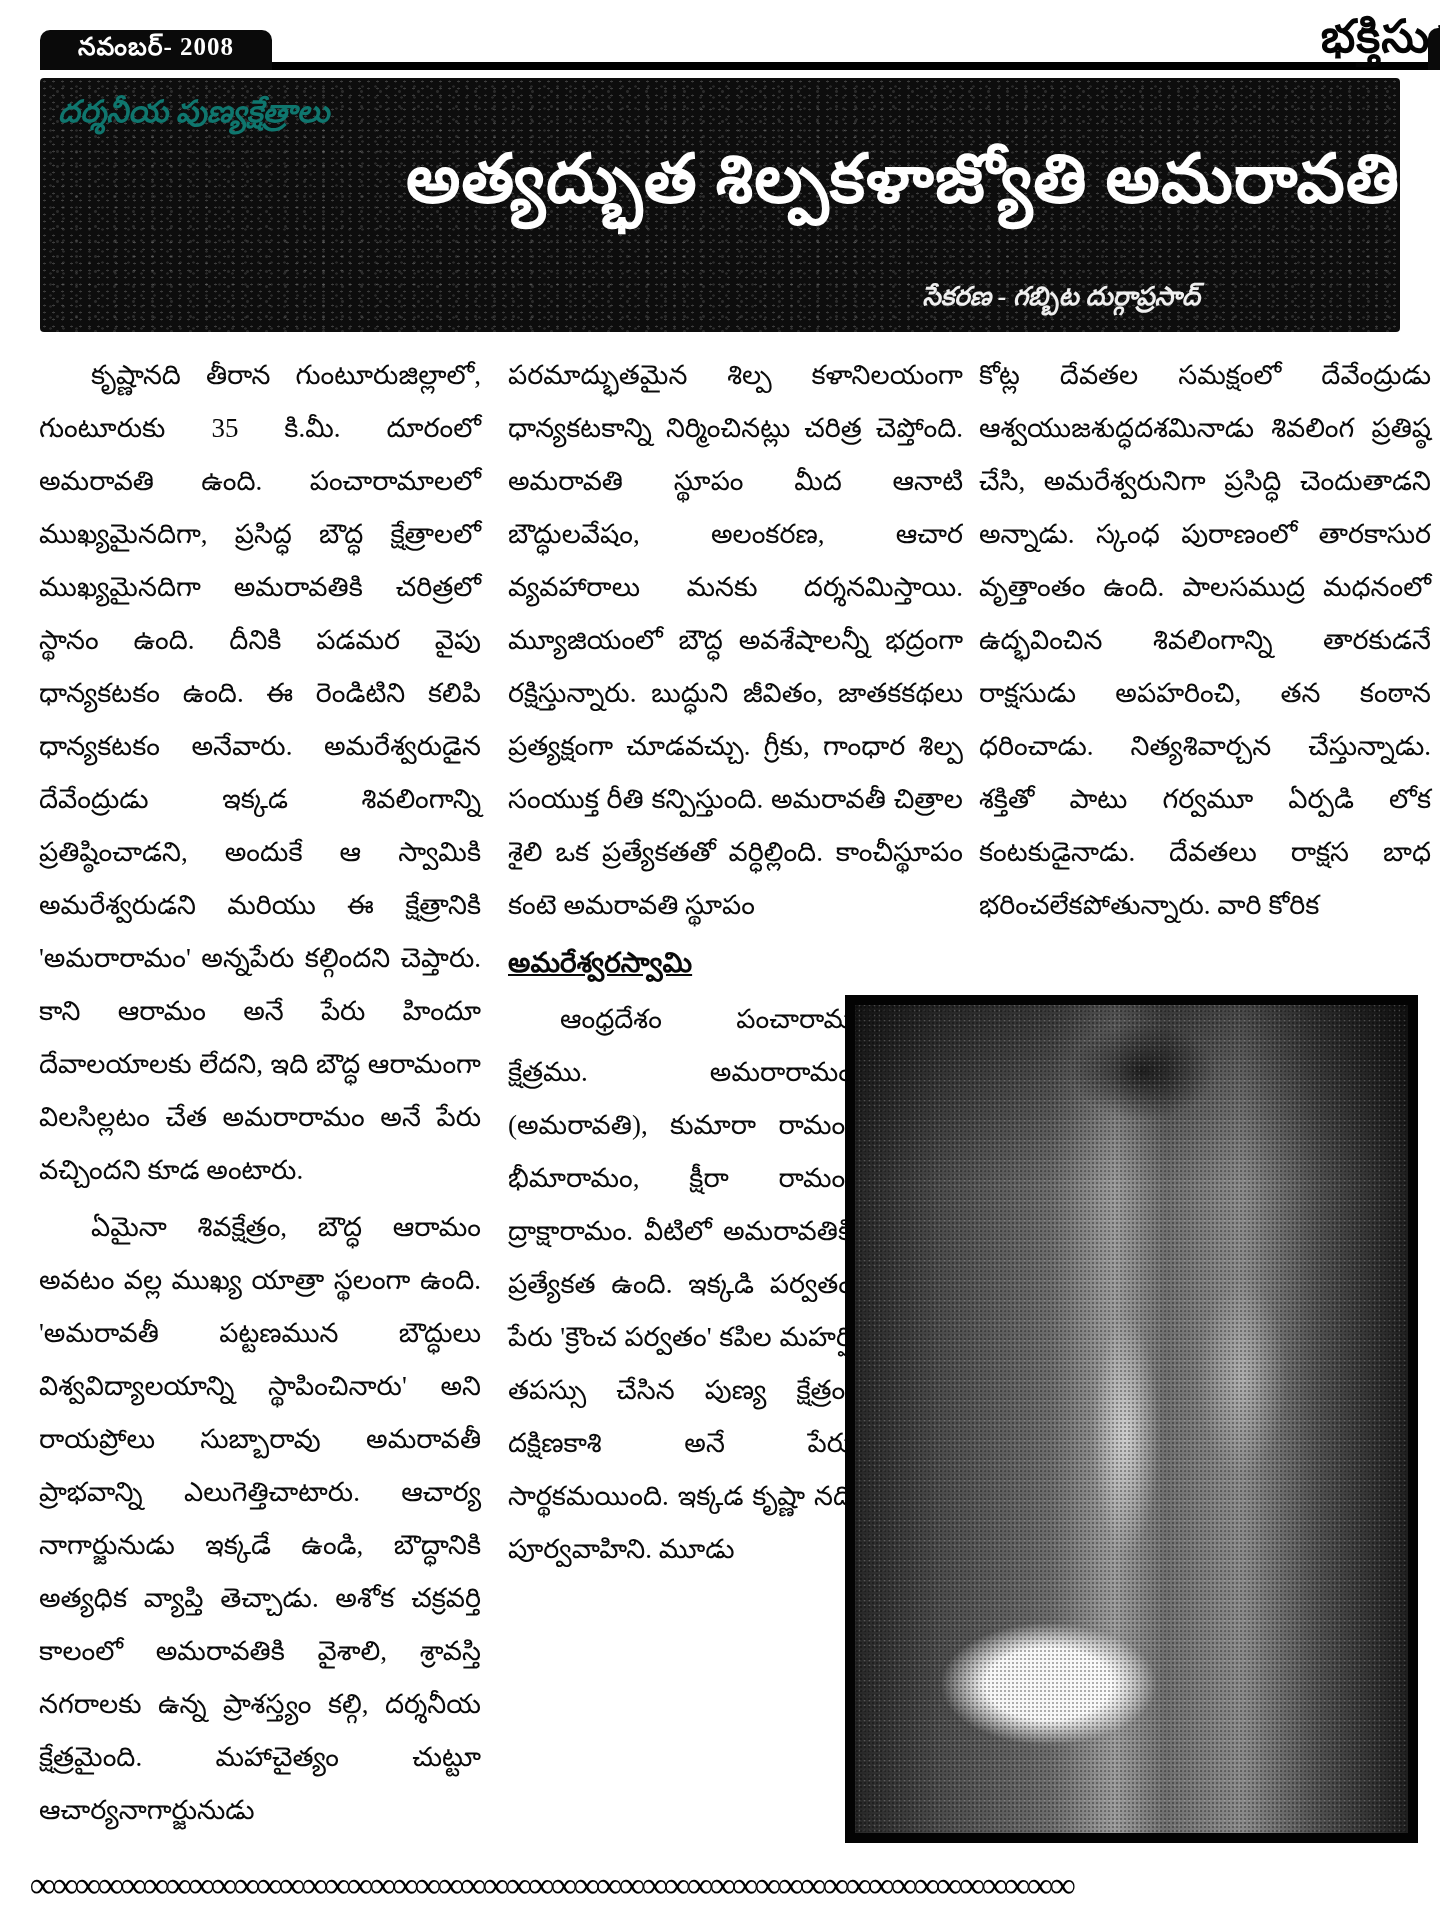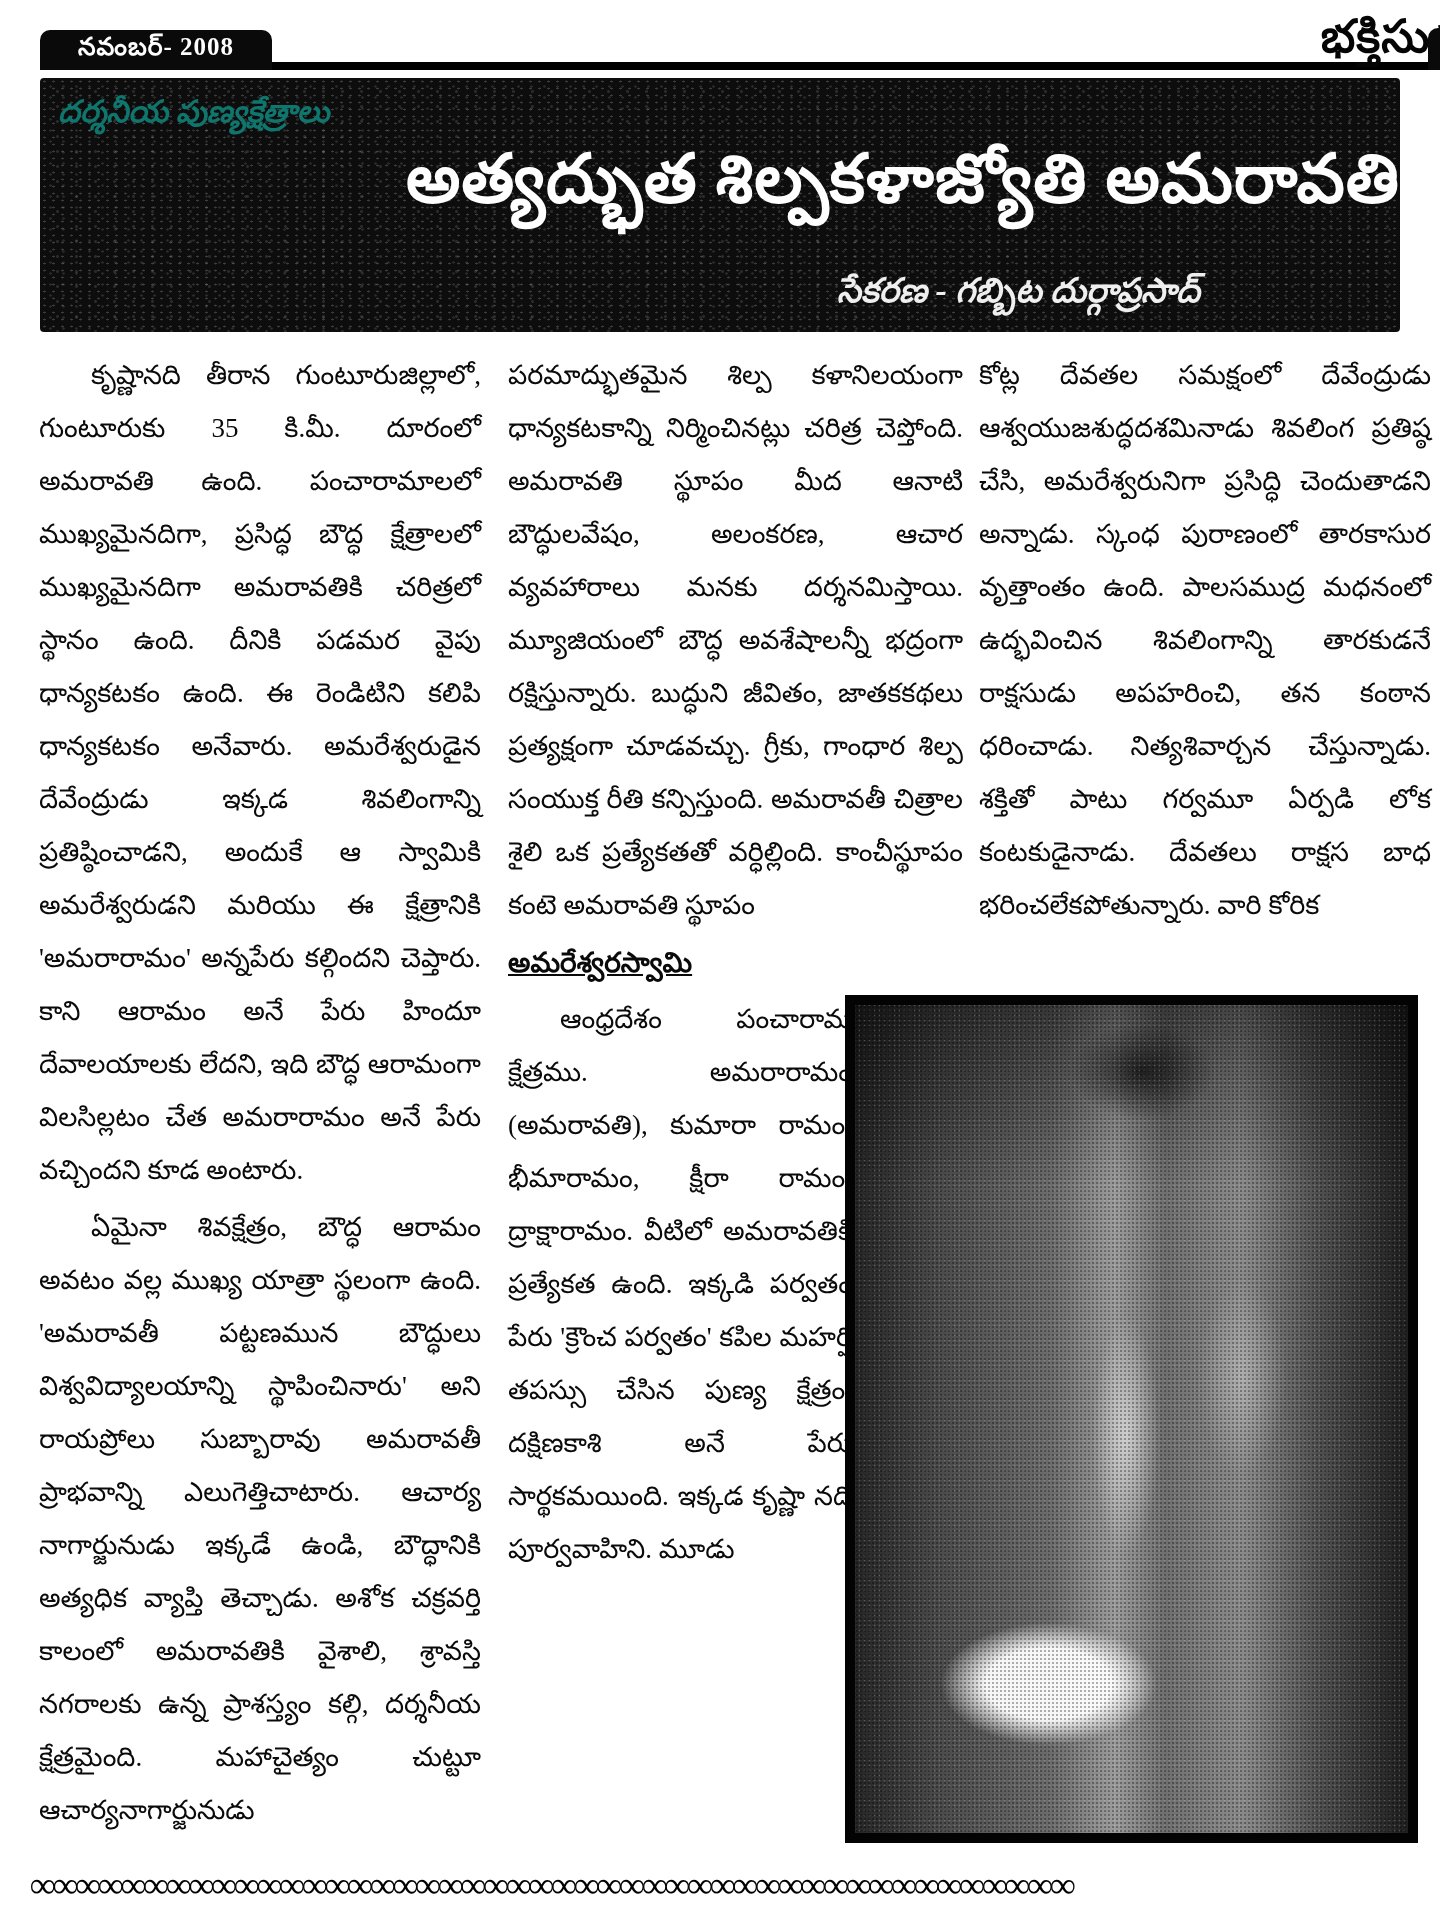--- a/index.html
+++ b/index.html
@@ -43,21 +43,21 @@
   .banner-kicker{
     position:absolute; left:18px; top:16px; color:#0f766e;
     font-size:31px; font-weight:600; font-style:italic; z-index:2;
   }
   .banner-title{
     position:absolute; left:0; right:0; top:62px; text-align:right;
     color:#ffffff; font-size:68px; font-weight:900; letter-spacing:1px; z-index:2;
   }
   .banner-byline{
     position:absolute; right:200px; bottom:14px; color:#efefef;
-    font-size:34px; font-weight:600; font-style:italic; z-index:2;
+    font-size:26px; font-weight:600; font-style:italic; z-index:2;
   }
   
   .col{
     position:absolute; top:345px; font-size:27px; line-height:53px;
     text-align:justify; overflow:hidden; word-break:break-word;
   }
   .col1{left:35px;  width:450px; height:1525px;}
   .col2{left:504px; width:463px; height:1525px;}
   .col3{left:975px; width:460px; height:650px;}
   .col p{margin:4px;}

